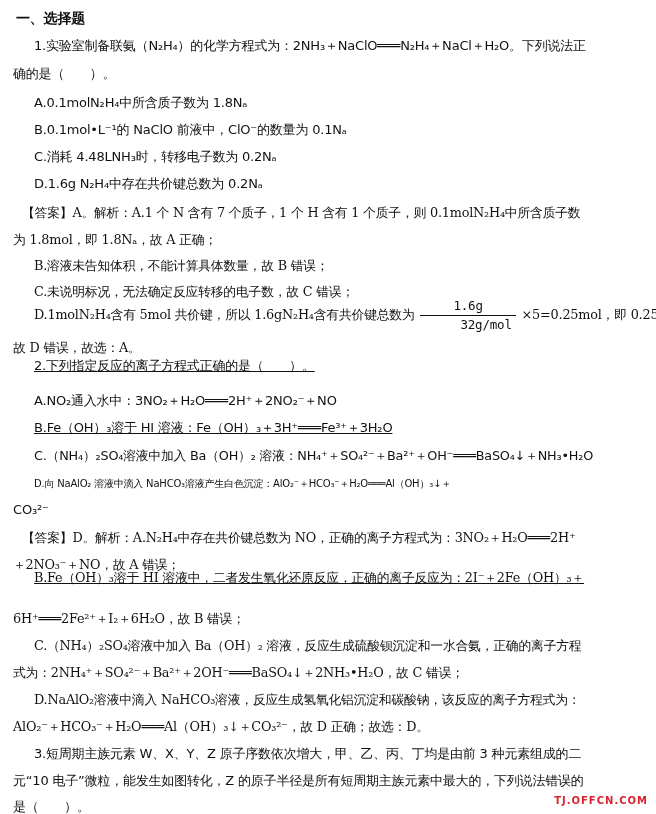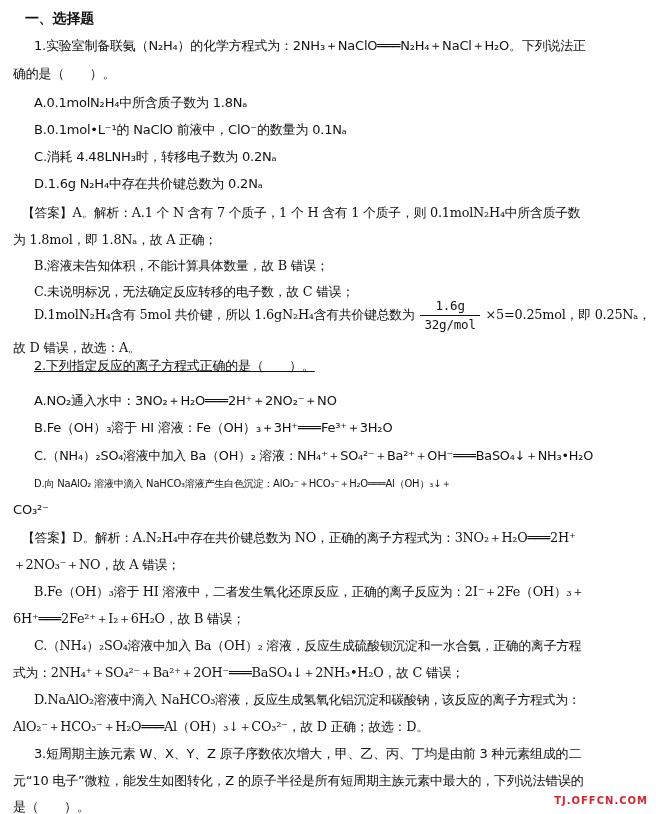--- a/index.html
+++ b/index.html
@@ -17,32 +17,32 @@
   .flush { left: 13px; }
   .heading { font-weight: bold; font-family: "DejaVu Sans", "Liberation Sans", sans-serif; font-size: 14px; }
   .sans { font-family: "DejaVu Sans", "Liberation Sans", sans-serif; }
   .ans { font-family: "DejaVu Serif", "Liberation Serif", serif; font-size: 12.8px; }
   .frac {
     display: inline-block; vertical-align: middle; text-align: center;
     font-family: "DejaVu Sans Mono", "Liberation Mono", monospace; font-size: 12.5px;
     margin: 0 2px;
   }
   .frac .num { display: block; border-bottom: 1px solid #111; padding: 0 4px 1px; line-height: 16px; }
-  .frac .den { display: block; padding: 1px 4px 0; line-height: 16px; }
+  .frac .den { display: block; padding: 1px 4px 0; line-height: 16px; margin-left: 36px; }
   .watermark {
     position: absolute; right: 8px; top: 795px;
     font-family: "DejaVu Sans", "Liberation Sans", sans-serif; font-weight: bold;
     font-size: 10px; letter-spacing: 1px; color: #d9232e;
   }
 </style>
 </head>
 <body>
 
 <div class="doc">
-  <div class="ln heading" style="left:25px;top:8px;">一、选择题</div>
+  <div class="ln heading" style="left:16px;top:8px;">一、选择题</div>
 
   <div class="ln ind sans" style="top:36px;">1.实验室制备联氨（N₂H₄）的化学方程式为：2NH₃＋NaClO═══N₂H₄＋NaCl＋H₂O。下列说法正</div>
   <div class="ln flush sans" style="top:64px;">确的是（　　）。</div>
   <div class="ln ind sans" style="top:93px;">A.0.1molN₂H₄中所含质子数为 1.8Nₐ</div>
   <div class="ln ind sans" style="top:120px;">B.0.1mol•L⁻¹的 NaClO 前液中，ClO⁻的数量为 0.1Nₐ</div>
   <div class="ln ind sans" style="top:147px;">C.消耗 4.48LNH₃时，转移电子数为 0.2Nₐ</div>
   <div class="ln ind sans" style="top:174px;">D.1.6g N₂H₄中存在共价键总数为 0.2Nₐ</div>
   <div class="ln ans" style="left:22px;top:203px;">【答案】A。解析：A.1 个 N 含有 7 个质子，1 个 H 含有 1 个质子，则 0.1molN₂H₄中所含质子数</div>
   <div class="ln flush ans" style="top:230px;text-align:center;">为 1.8mol，即 1.8Nₐ，故 A 正确；</div>
   <div class="ln ind ans" style="top:256px;">B.溶液未告知体积，不能计算具体数量，故 B 错误；</div>
@@ -52,27 +52,27 @@
     <span class="frac">
       <span class="num">1.6g</span>
       <span class="den">32g/mol</span>
     </span>
     <span>×5=0.25mol，即 0.25Nₐ，</span>
   </div>
   <div class="ln flush ans" style="top:338px;">故 D 错误，故选：A。</div>
 
   <div class="ln ind sans" style="top:356px;text-decoration:underline;">2.下列指定反应的离子方程式正确的是（　　）。</div>
   <div class="ln ind sans" style="top:391px;">A.NO₂通入水中：3NO₂＋H₂O═══2H⁺＋2NO₂⁻＋NO</div>
-  <div class="ln ind sans" style="top:418px;">B.Fe（OH）₃溶于 HI 溶液：Fe（OH）₃＋3H⁺═══Fe³⁺＋3H₂O</div>
+  <div class="ln ind sans" style="top:418px;text-decoration:underline;">B.Fe（OH）₃溶于 HI 溶液：Fe（OH）₃＋3H⁺═══Fe³⁺＋3H₂O</div>
   <div class="ln ind sans" style="top:446px;font-size:12.8px;">C.（NH₄）₂SO₄溶液中加入 Ba（OH）₂ 溶液：NH₄⁺＋SO₄²⁻＋Ba²⁺＋OH⁻═══BaSO₄↓＋NH₃•H₂O</div>
   <div class="ln ind sans" style="top:474px;font-size:10px;">D.向 NaAlO₂ 溶液中滴入 NaHCO₃溶液产生白色沉淀：AlO₂⁻＋HCO₃⁻＋H₂O═══Al（OH）₃↓＋</div>
   <div class="ln flush sans" style="top:500px;">CO₃²⁻</div>
   <div class="ln ans" style="left:22px;top:528px;">【答案】D。解析：A.N₂H₄中存在共价键总数为 NO，正确的离子方程式为：3NO₂＋H₂O═══2H⁺</div>
   <div class="ln flush ans" style="top:555px;">＋2NO₃⁻＋NO，故 A 错误；</div>
-  <div class="ln ind ans" style="top:582px;">B.Fe（OH）₃溶于 HI 溶液中，二者发生氧化还原反应，正确的离子反应为：2I⁻＋2Fe（OH）₃＋</div>
+  <div class="ln ind ans" style="top:568px;text-decoration:underline;">B.Fe（OH）₃溶于 HI 溶液中，二者发生氧化还原反应，正确的离子反应为：2I⁻＋2Fe（OH）₃＋</div>
   <div class="ln flush ans" style="top:609px;">6H⁺═══2Fe²⁺＋I₂＋6H₂O，故 B 错误；</div>
   <div class="ln ind ans" style="top:636px;">C.（NH₄）₂SO₄溶液中加入 Ba（OH）₂ 溶液，反应生成硫酸钡沉淀和一水合氨，正确的离子方程</div>
   <div class="ln flush ans" style="top:663px;">式为：2NH₄⁺＋SO₄²⁻＋Ba²⁺＋2OH⁻═══BaSO₄↓＋2NH₃•H₂O，故 C 错误；</div>
   <div class="ln ind ans" style="top:690px;">D.NaAlO₂溶液中滴入 NaHCO₃溶液，反应生成氢氧化铝沉淀和碳酸钠，该反应的离子方程式为：</div>
   <div class="ln flush ans" style="top:717px;">AlO₂⁻＋HCO₃⁻＋H₂O═══Al（OH）₃↓＋CO₃²⁻，故 D 正确；故选：D。</div>
 
   <div class="ln ind sans" style="top:744px;">3.短周期主族元素 W、X、Y、Z 原子序数依次增大，甲、乙、丙、丁均是由前 3 种元素组成的二</div>
   <div class="ln flush sans" style="top:771px;">元“10 电子”微粒，能发生如图转化，Z 的原子半径是所有短周期主族元素中最大的，下列说法错误的</div>
   <div class="ln flush sans" style="top:797px;">是（　　）。</div>
 

